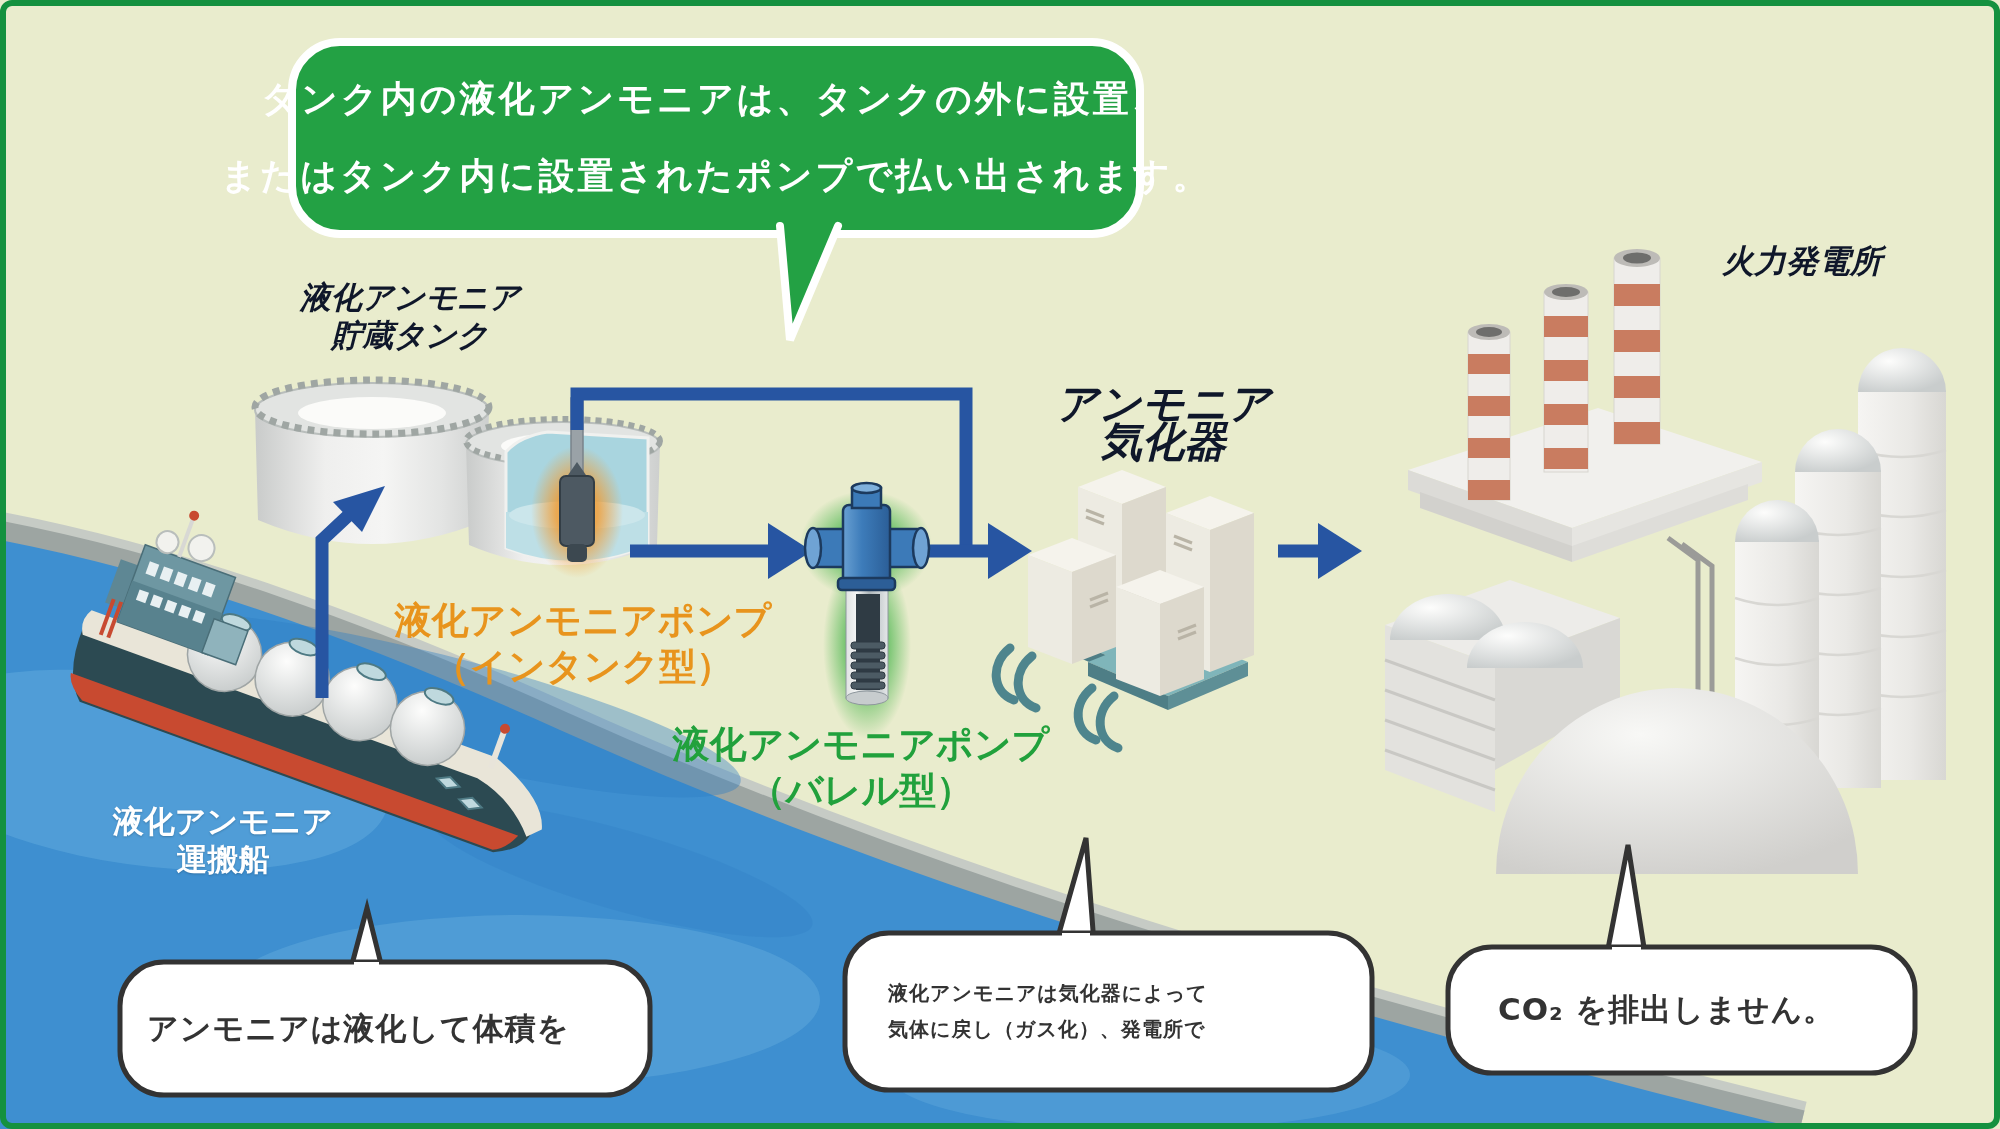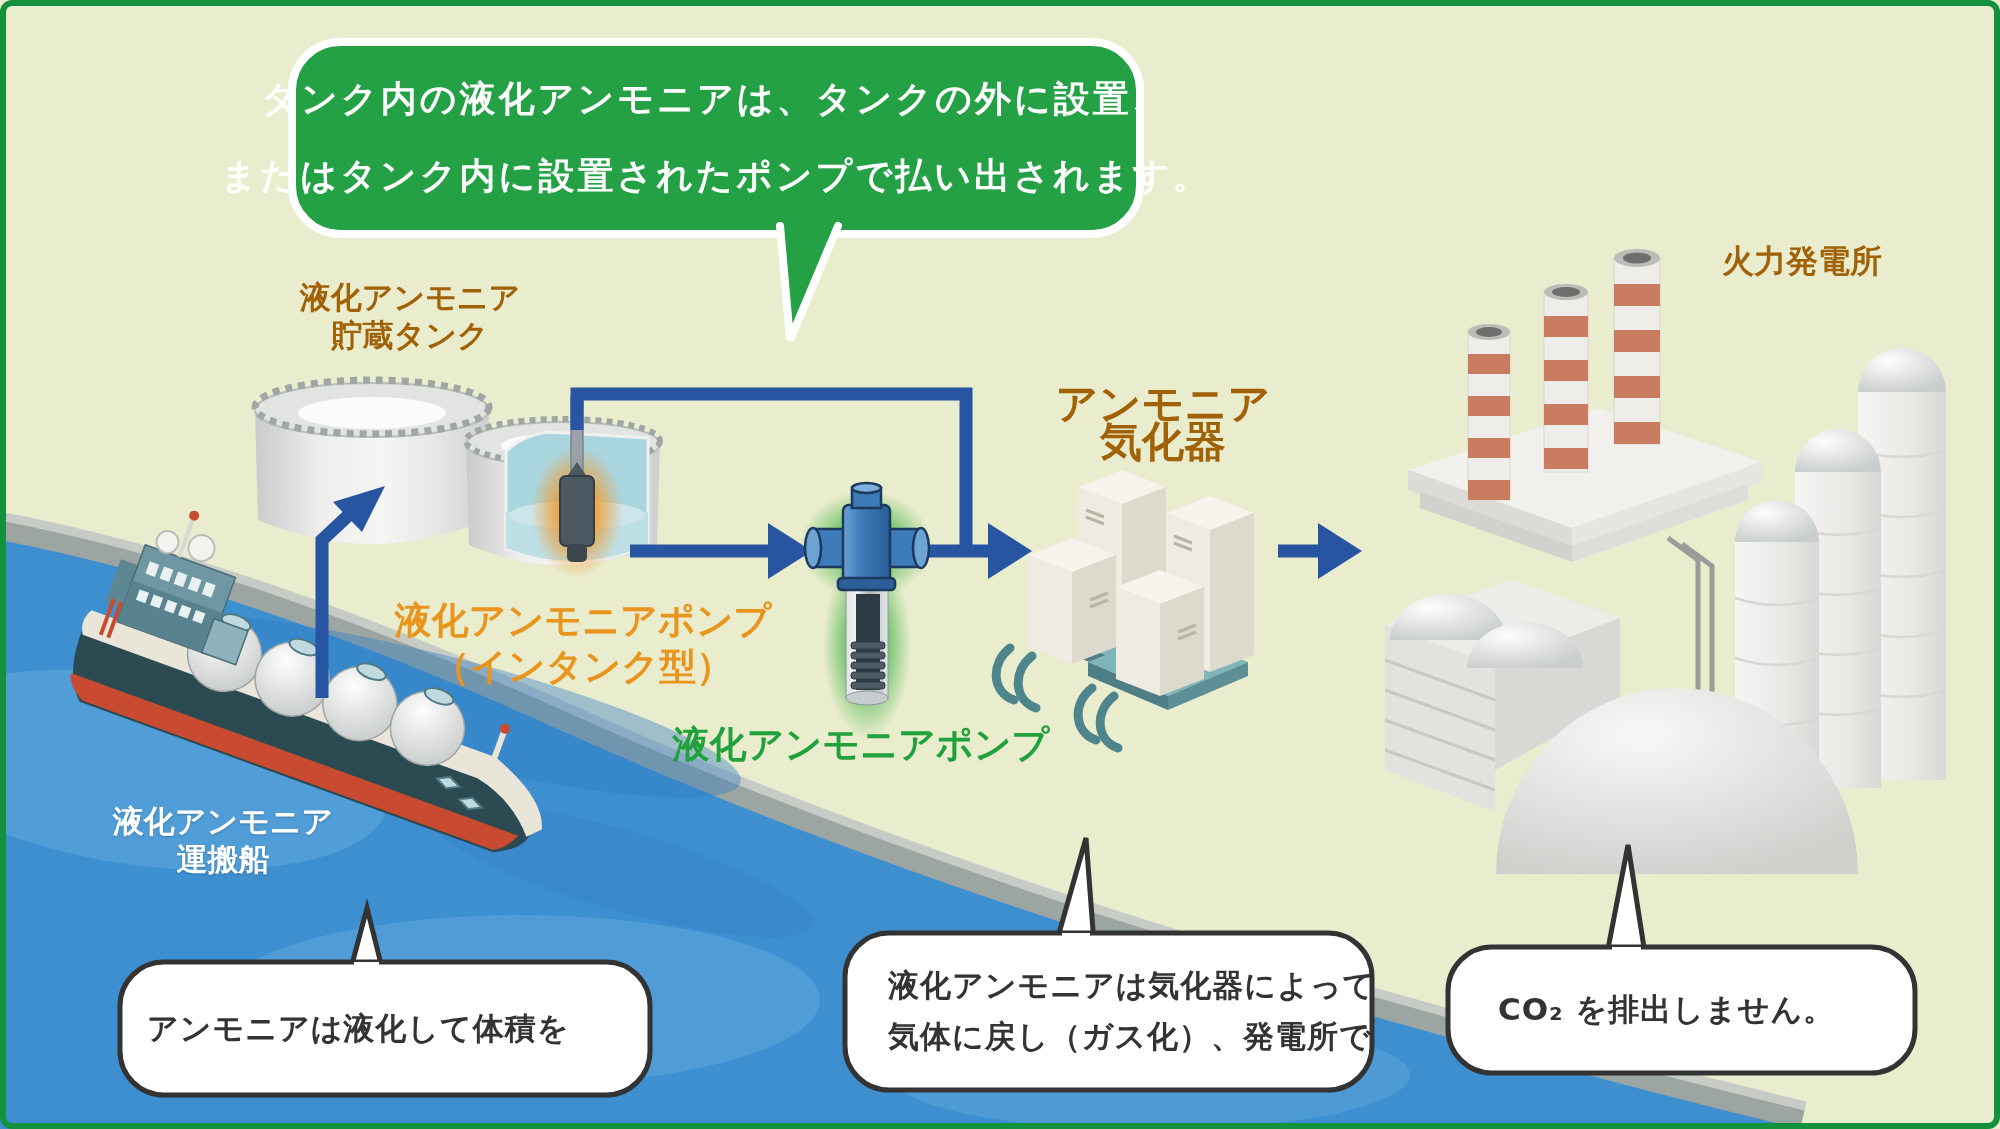--- a/index.html
+++ b/index.html
@@ -2,32 +2,32 @@
 <html><head>
 <meta charset="utf-8">
 <style>
   html,body{margin:0;padding:0;background:#fff;}
   #stage{position:relative;width:2000px;height:1129px;overflow:hidden;background:#E9ECCD;
          font-family:"DejaVu Sans","Liberation Sans",sans-serif;}
   #scene{position:absolute;left:0;top:0;}
   .frame{position:absolute;inset:0;border:6px solid #14913F;border-radius:12px;pointer-events:none;z-index:50;}
   .txt{position:absolute;white-space:nowrap;font-weight:bold;z-index:20;}
   .center{transform:translateX(-50%);text-align:center;}
-  .dark{color:#a16207;}
+  .dark{color:#0f172a;font-style:italic;}
   .white{color:#ffffff;}
   .orange{color:#E8941D;}
   .green{color:#21A13C;}
   
   .callout-top-text{left:716px;top:42px;width:848px;height:192px;transform:translateX(-50%);
     display:flex;flex-direction:column;justify-content:center;align-items:center;gap:28px;
     font-size:36px;letter-spacing:3px;color:#fff;}
   
   .bubble-text{display:flex;flex-direction:column;justify-content:center;color:#333;font-weight:600;letter-spacing:1px;}
   .bt-ship{left:147px;top:962px;height:133px;gap:10px;font-size:31px;}
-  .bt-vap{left:888px;top:933px;height:157px;gap:9px;font-size:31px;}
+  .bt-vap{left:888px;top:933px;height:157px;gap:9px;font-size:20px;}
   .bt-plant{left:1498px;top:947px;height:126px;gap:10px;font-size:31px;}
   .lbl-tank{left:410px;top:278px;font-size:31px;line-height:38px;}
   .lbl-vap{left:1163px;top:385px;font-size:42px;line-height:38px;}
   .lbl-plant{left:1802px;top:240px;font-size:32px;}
   .lbl-ship{left:223px;top:802px;font-size:31px;line-height:38px;text-shadow:0 1px 2px rgba(20,60,90,.35);}
   .lbl-intank{left:583px;top:598px;font-size:37px;line-height:46px;}
   .lbl-barrel{left:861px;top:722px;font-size:37px;line-height:46px;}
 </style>
 </head>
 <body>
@@ -359,20 +359,21 @@
   <div>貯蔵タンク</div>
 </div>
 
 <div class="txt center orange lbl-intank">
   <div>液化アンモニアポンプ</div>
   <div>（インタンク型）</div>
 </div>
 
 <div class="txt center green lbl-barrel">
   <div>液化アンモニアポンプ</div>
+  <div>（バレル型）</div>
 </div>
 
 <div class="txt center dark lbl-vap">
   <div>アンモニア</div>
   <div>気化器</div>
 </div>
 
 <div class="txt center dark lbl-plant">
   <div>火力発電所</div>
 </div>

